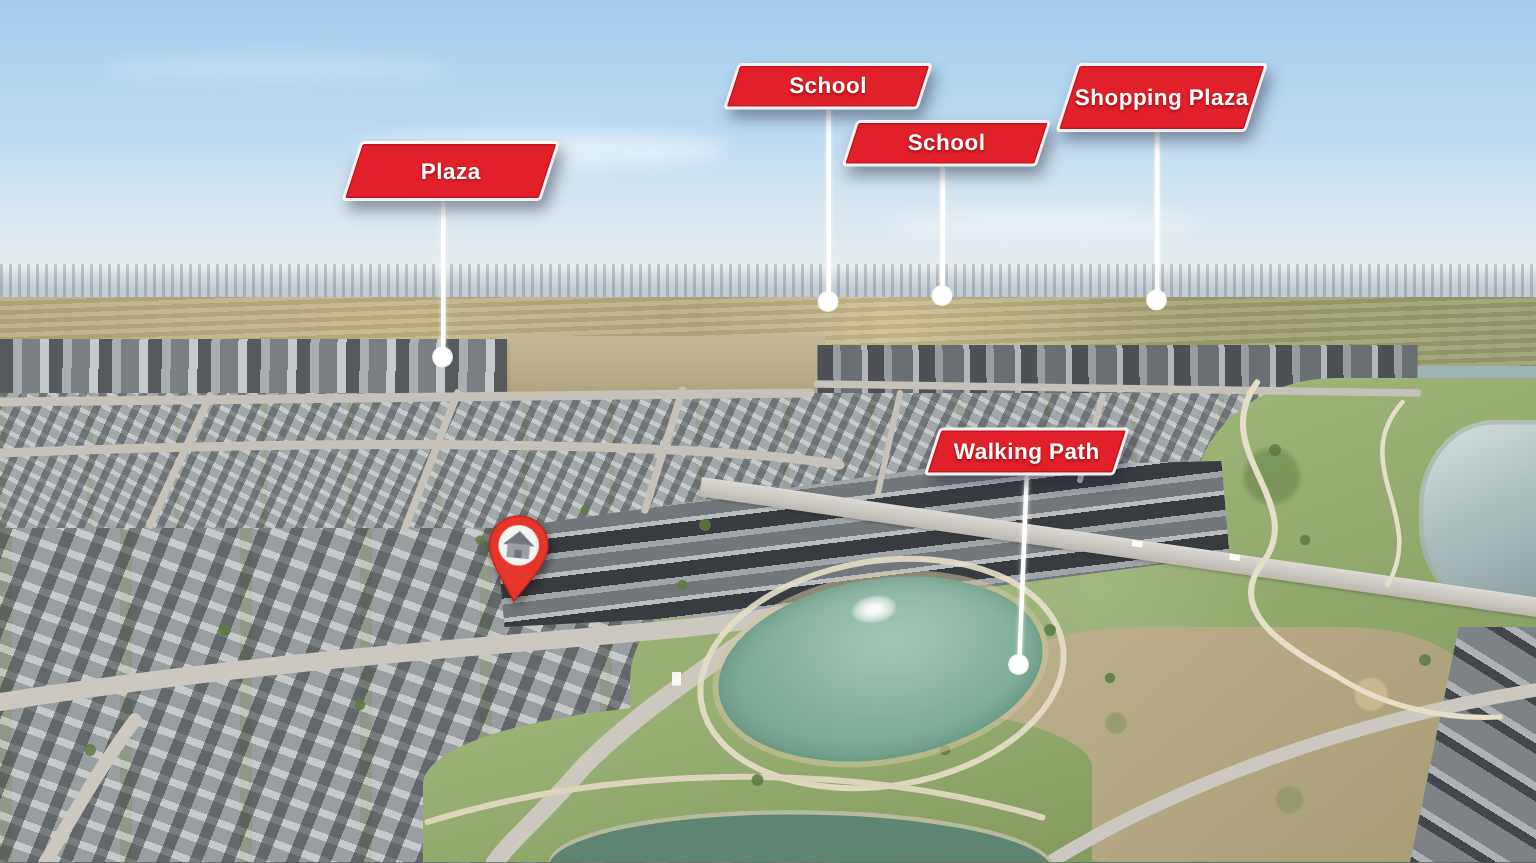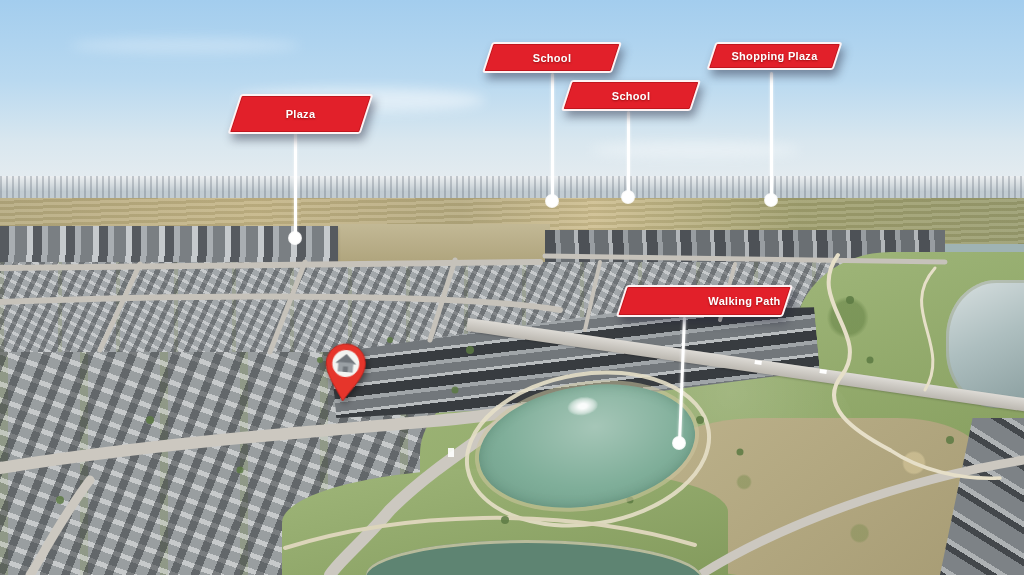--- a/index.html
+++ b/index.html
@@ -83,21 +83,21 @@
   
   .leader{position:absolute;width:3px;background:var(--leader-line,#fff);z-index:20;
           transform-origin:top center;border-radius:2px;box-shadow:0 0 3px rgba(255,255,255,.65);}
   .dot{position:absolute;width:14px;height:14px;border-radius:50%;z-index:21;
        background:radial-gradient(circle,#fff 55%,rgba(255,255,255,.8) 72%,rgba(255,255,255,0) 100%);}
   .callout{position:absolute;z-index:30;filter:drop-shadow(3px 6px 5px rgba(35,35,55,.45));}
   .banner-shape{position:absolute;left:0;top:0;right:0;bottom:0;transform:skewX(-18deg);border-radius:3px;
        background:var(--banner-red,#e2202a);border:2px solid rgba(255,255,255,.95);
        box-shadow:inset 0 0 0 1px rgba(165,15,20,.55);}
   .banner-label{position:relative;z-index:1;width:100%;height:100%;display:flex;align-items:center;justify-content:center;
-       color:var(--banner-text,#fff);font-size:11px;font-weight:700;letter-spacing:.3px;
+       color:var(--banner-text,#fff);font-size:15px;font-weight:700;letter-spacing:.3px;
        text-shadow:0 1px 2px rgba(110,0,0,.6);white-space:nowrap;}
 
   
   .pin{position:absolute;z-index:40;transform:rotate(5deg);filter:drop-shadow(2px 3px 3px rgba(0,0,0,.45));}
   .pin-body{fill:var(--pin-red,#e6352b);stroke:#bd251d;stroke-width:1;}
   .pin-circle{fill:#f3f4f1;}
   .house-roof,.house-door{fill:var(--pin-icon-grey,#70767c);}
   .house-body{fill:#9aa0a5;}
 </style>
 </head>
@@ -193,25 +193,25 @@
     <div class="banner-label">Plaza</div>
   </div>
   <div class="callout" style="left: 487px; top: 42px; width: 130px; height: 31px;">
     <div class="banner-shape"></div>
     <div class="banner-label">School</div>
   </div>
   <div class="callout" style="left: 566px; top: 80px; width: 130px; height: 31px;">
     <div class="banner-shape"></div>
     <div class="banner-label">School</div>
   </div>
-  <div class="callout" style="left: 711px; top: 42px; width: 127px; height: 28px;">
+  <div class="callout" style="left: 711px; top: 42px; width: 127px; height: 46px;">
     <div class="banner-shape"></div>
     <div class="banner-label">Shopping Plaza</div>
   </div>
-  <div class="callout" style="left: 621px; top: 285px; width: 127px; height: 32px; padding-left: 40px;">
+  <div class="callout" style="left: 621px; top: 285px; width: 127px; height: 32px;">
     <div class="banner-shape"></div>
     <div class="banner-label">Walking Path</div>
   </div>
 
   <div class="pin" style="left: 321px; top: 342px; width: 48px; height: 62px;">
     <svg width="48" height="62" viewBox="0 0 48 62">
       <path class="pin-body" d="M24 2 C13 2 4.5 10.5 4.5 21.5 C4.5 33 16 46 24 59 C32 46 43.5 33 43.5 21.5 C43.5 10.5 35 2 24 2 Z"></path>
       <circle class="pin-circle" cx="24" cy="21.5" r="13.5"></circle>
       <g>
         <polygon class="house-roof" points="24,12 13.5,21.5 34.5,21.5"></polygon>

